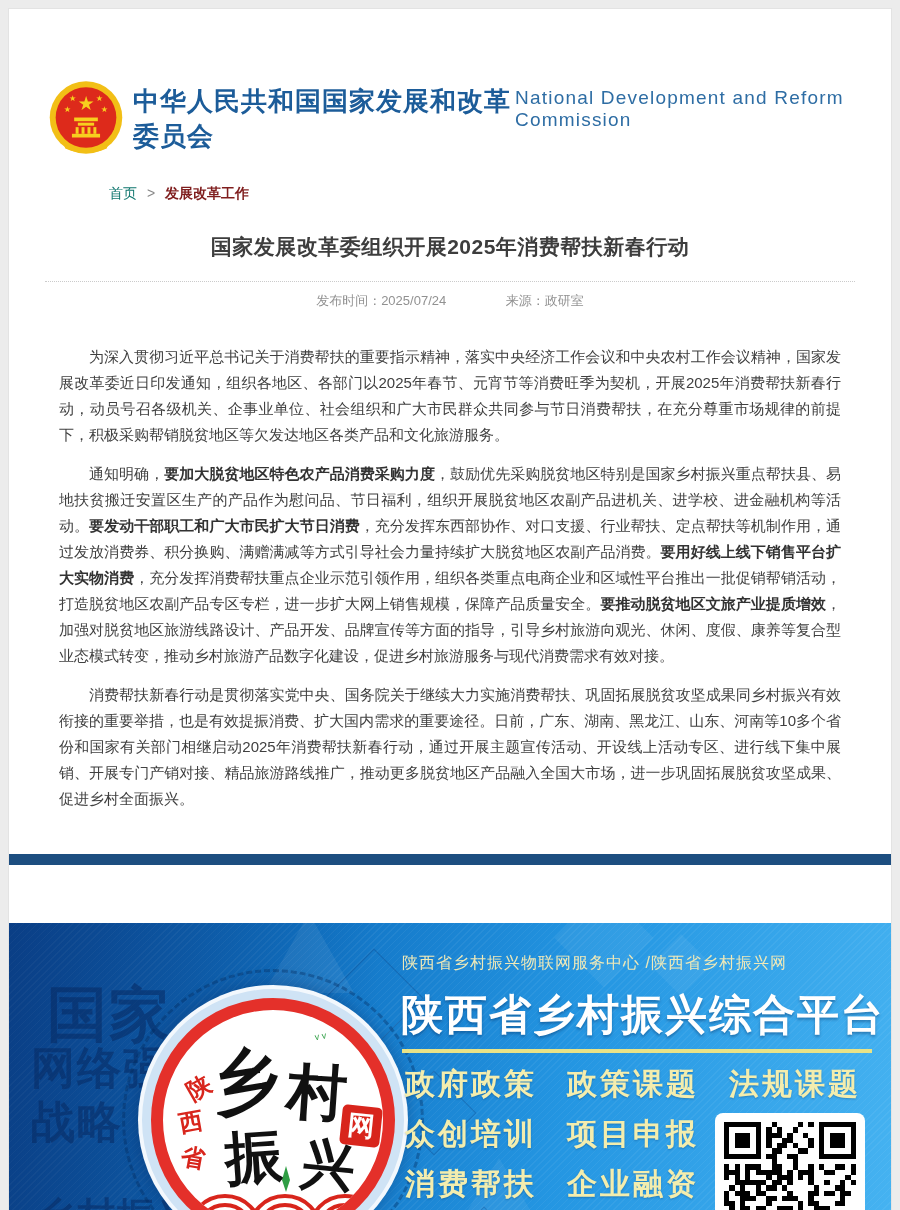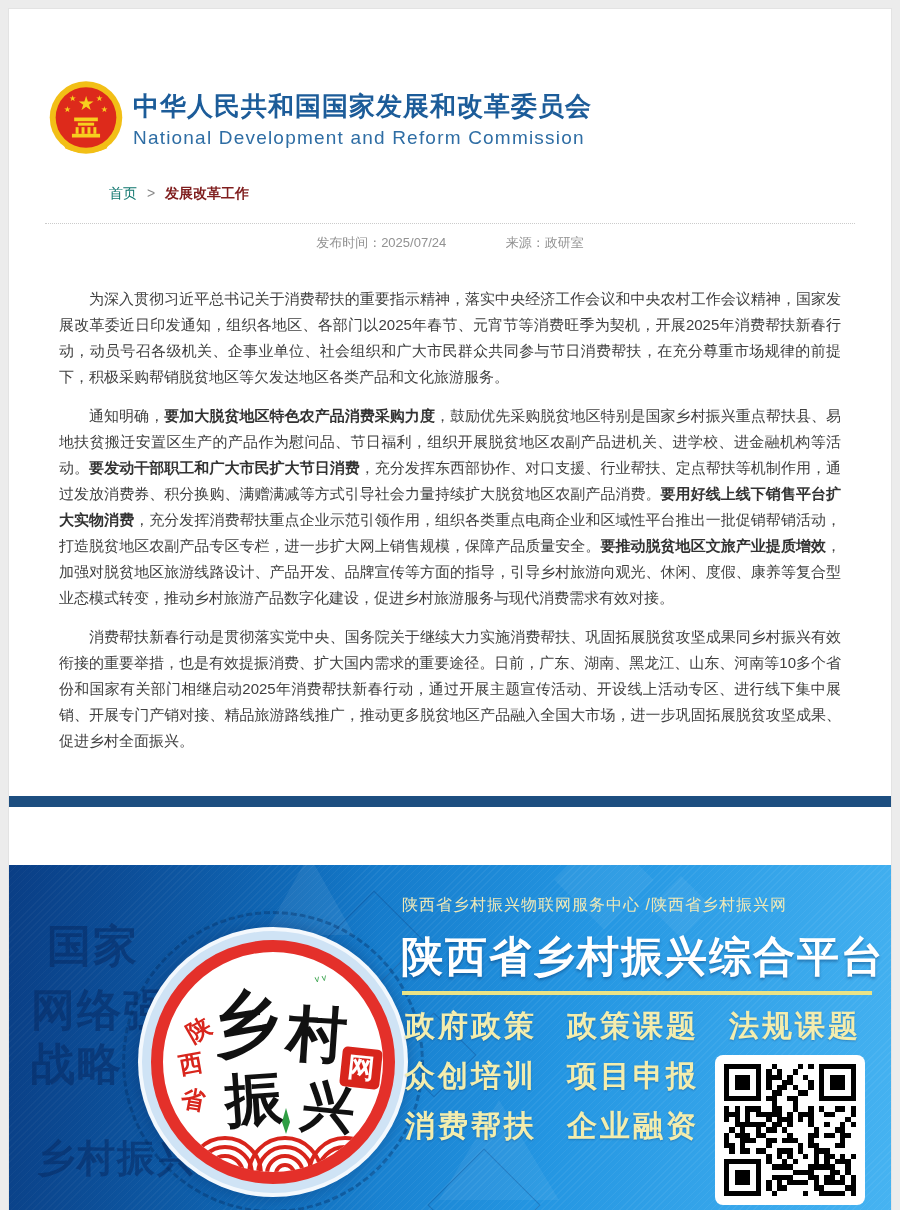--- a/index.html
+++ b/index.html
@@ -3,21 +3,21 @@
 <meta charset="utf-8">
 <style>
   * { margin:0; padding:0; box-sizing:border-box; }
   html,body { background:#ececec; font-family:"Liberation Sans","DejaVu Sans",sans-serif; }
   .page-outer { width:900px; min-height:1210px; margin:0 auto; background:#ececec; padding:8px; }
   .page { width:884px; background:#ffffff; border:1px solid #e3e3e3; overflow:hidden; }
 
   
   .site-header { display:flex; align-items:center; margin:68px 0 0 40px; height:84px; }
   .emblem { width:74px; height:78px; flex:0 0 auto; margin-right:10px; }
-  .site-titles { display:flex; flex-direction:column; justify-content:flex-start; }
+  .site-titles { display:flex; flex-direction:row; justify-content:flex-start; }
   .site-title-zh { font-size:26px; font-weight:700; color:#1c5c99; letter-spacing:1px; }
   .site-title-en { font-size:19px; color:#2e6da4; letter-spacing:1.2px; margin-top:3px; }
 
   
   .breadcrumb { margin:24px 0 0 62px; font-size:14px; color:#777; }
   .breadcrumb .crumb-home { color:#0f766e; cursor:pointer;margin-left:38px; }
   .breadcrumb .crumb-sep { margin:0 6px; color:#888; }
   .breadcrumb .crumb-section { color:#7f1d1d; font-weight:700; cursor:pointer; }
 
   
@@ -38,21 +38,21 @@
       linear-gradient(90deg, rgba(5,35,90,.38) 0%, rgba(5,35,90,0) 42%),
       repeating-linear-gradient(135deg, rgba(255,255,255,.05) 0 1px, rgba(255,255,255,0) 1px 5px),
       linear-gradient(100deg, #0d4fa0 0%, #1173c4 32%, #2496e2 62%, #47b4f2 100%);
   }
   .deco { position:absolute; pointer-events:none; }
   .deco.tri { width:0; height:0; border-left:45px solid transparent; border-right:45px solid transparent; border-bottom:80px solid rgba(255,255,255,.07); }
   .deco.sq { border:1px solid rgba(10,50,110,.28); transform:rotate(45deg); }
   .deco.diam { background:rgba(255,255,255,.06); transform:rotate(45deg); }
 
   .wm { position:absolute; color:rgba(7,42,98,.55); font-weight:700; letter-spacing:2px; }
-  .wm1 { left:38px; top:52px;  font-size:44px; }
+  .wm1 { left:38px; top:52px;  font-size:60px; }
   .wm2 { left:22px; top:116px; font-size:44px; }
   .wm3 { left:22px; top:170px; font-size:44px; }
   .wm4 { left:28px; top:268px; font-size:38px; }
 
   
   .logo-wrap { position:absolute; left:129px; top:62px; width:270px; height:270px; }
   .logo-wrap::before { content:""; position:absolute; left:-16px; top:-16px; width:296px; height:296px; border-radius:50%; border:3px dashed rgba(5,40,90,.35); }
   .logo-outer { position:absolute; inset:0; border-radius:50%; background:#cfe3f5; border:4px solid rgba(255,255,255,.75); box-shadow:0 0 18px rgba(0,30,80,.35); }
   .logo-core { position:absolute; inset:13px; border-radius:50%; background:#ffffff; border:12px solid #e4302a; box-shadow:inset 0 0 0 3px #ffffff; overflow:hidden; }
   .lg-char { position:absolute; font-family:"DejaVu Serif","Liberation Serif",serif; font-weight:700; color:#111; line-height:1; }
@@ -110,20 +110,21 @@
         <div class="site-title-en">National Development and Reform Commission</div>
       </div>
     </div>
 
     <div class="breadcrumb">
       <span class="crumb-home">首页</span>
       <span class="crumb-sep">&gt;</span>
       <span class="crumb-section">发展改革工作</span>
     </div>
 
+    <h1 class="article-title">国家发展改革委组织开展2025年消费帮扶新春行动</h1>
     <div class="dotted-sep"></div>
     <div class="article-meta">
       <span>发布时间：</span><span>2025/07/24</span>
       <span class="meta-src"><span>来源：</span><span>政研室</span></span>
     </div>
 
     <div class="article-body" id="article-body">
         <p><span>为深入贯彻习近平总书记关于消费帮扶的重要指示精神，落实中央经济工作会议和中央农村工作会议精神，国家发展改革委近日印发通知，组织各地区、各部门以2025年春节、元宵节等消费旺季为契机，开展2025年消费帮扶新春行动，动员号召各级机关、企事业单位、社会组织和广大市民群众共同参与节日消费帮扶，在充分尊重市场规律的前提下，积极采购帮销脱贫地区等欠发达地区各类产品和文化旅游服务。</span></p>
         <p><span>通知明确，</span><b>要加大脱贫地区特色农产品消费采购力度</b><span>，鼓励优先采购脱贫地区特别是国家乡村振兴重点帮扶县、易地扶贫搬迁安置区生产的产品作为慰问品、节日福利，组织开展脱贫地区农副产品进机关、进学校、进金融机构等活动。</span><b>要发动干部职工和广大市民扩大节日消费</b><span>，充分发挥东西部协作、对口支援、行业帮扶、定点帮扶等机制作用，通过发放消费券、积分换购、满赠满减等方式引导社会力量持续扩大脱贫地区农副产品消费。</span><b>要用好线上线下销售平台扩大实物消费</b><span>，充分发挥消费帮扶重点企业示范引领作用，组织各类重点电商企业和区域性平台推出一批促销帮销活动，打造脱贫地区农副产品专区专栏，进一步扩大网上销售规模，保障产品质量安全。</span><b>要推动脱贫地区文旅产业提质增效</b><span>，加强对脱贫地区旅游线路设计、产品开发、品牌宣传等方面的指导，引导乡村旅游向观光、休闲、度假、康养等复合型业态模式转变，推动乡村旅游产品数字化建设，促进乡村旅游服务与现代消费需求有效对接。</span></p>
         <p><span>消费帮扶新春行动是贯彻落实党中央、国务院关于继续大力实施消费帮扶、巩固拓展脱贫攻坚成果同乡村振兴有效衔接的重要举措，也是有效提振消费、扩大国内需求的重要途径。日前，广东、湖南、黑龙江、山东、河南等10多个省份和国家有关部门相继启动2025年消费帮扶新春行动，通过开展主题宣传活动、开设线上活动专区、进行线下集中展销、开展专门产销对接、精品旅游路线推广，推动更多脱贫地区产品融入全国大市场，进一步巩固拓展脱贫攻坚成果、促进乡村全面振兴。</span></p>

